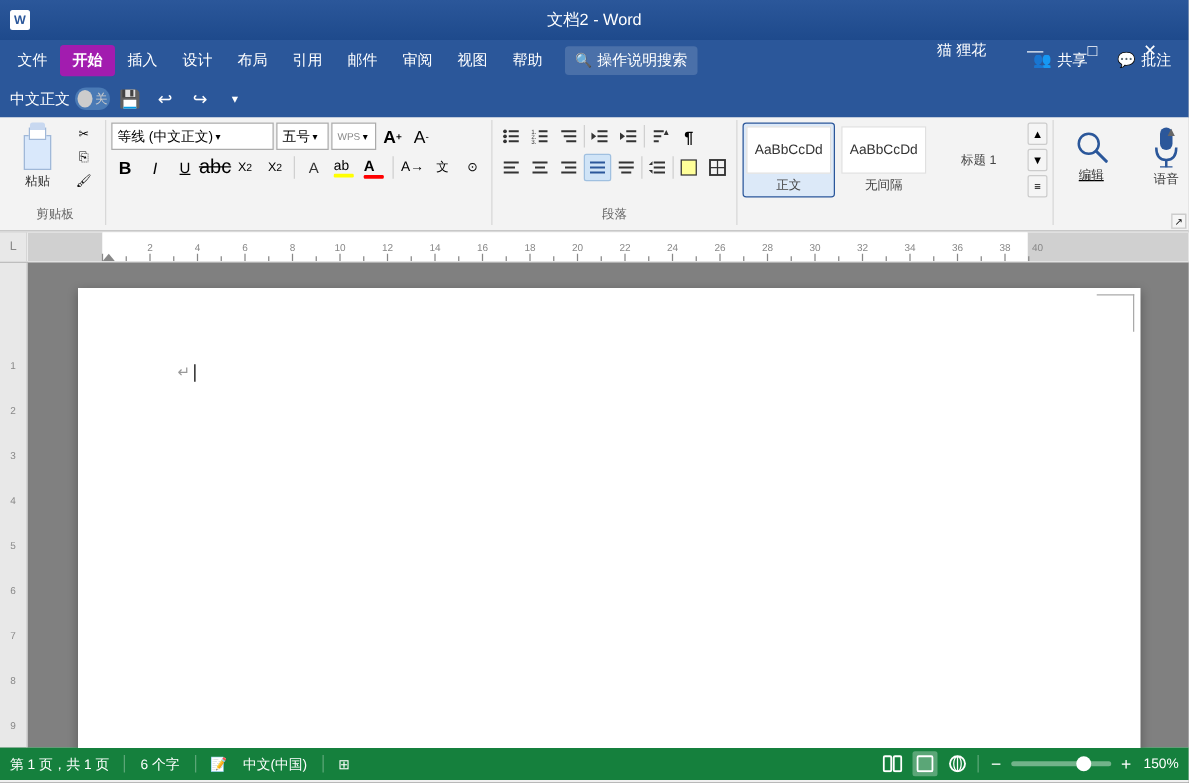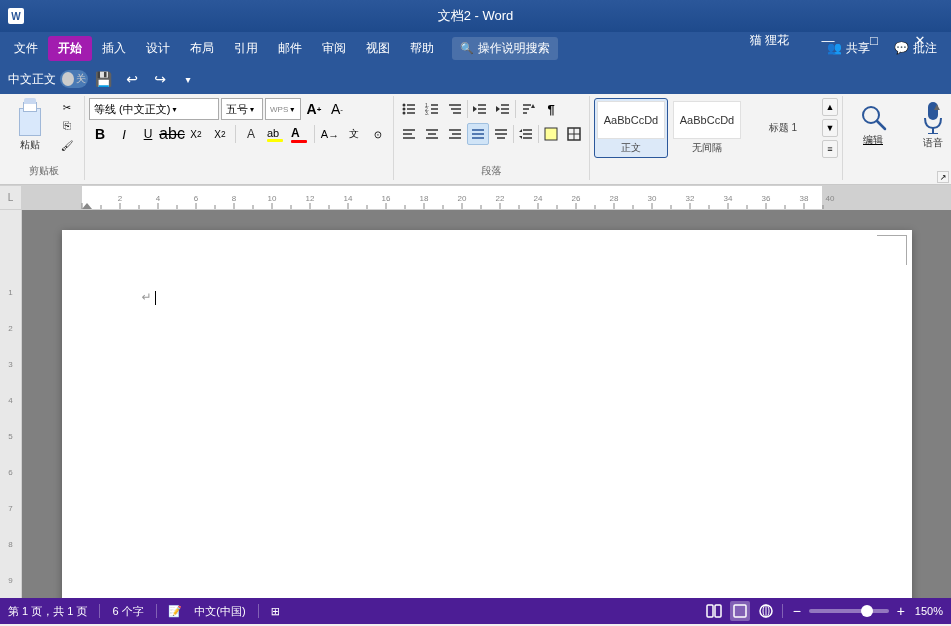--- a/index.html
+++ b/index.html
@@ -365,21 +365,21 @@
       padding: 60px 80px;
     }
     .para-mark {
       font-size: 12px;
       color: #999;
     }
 
     
     #status-bar {
       height: 26px;
-      background: #4c1d95;
+      background: #15803d;
       display: flex;
       align-items: center;
       padding: 0 8px;
       color: white;
       font-size: 11px;
       gap: 12px;
     }
     .status-item { display: flex; align-items: center; gap: 4px; }
     .status-separator { width: 1px; height: 14px; background: rgba(255,255,255,0.3); }
     .status-right { margin-left: auto; display: flex; align-items: center; gap: 6px; }

